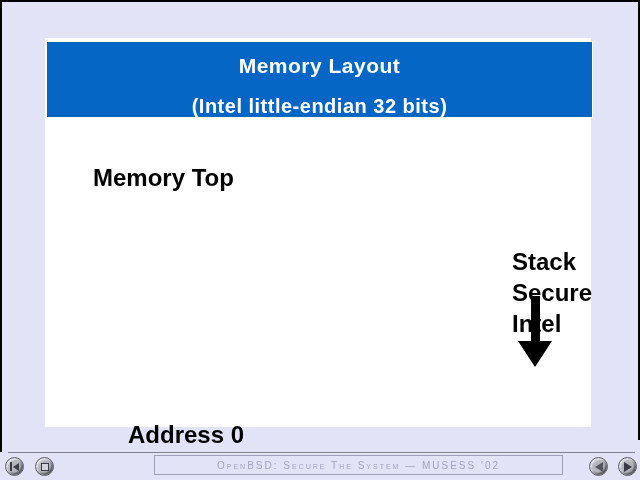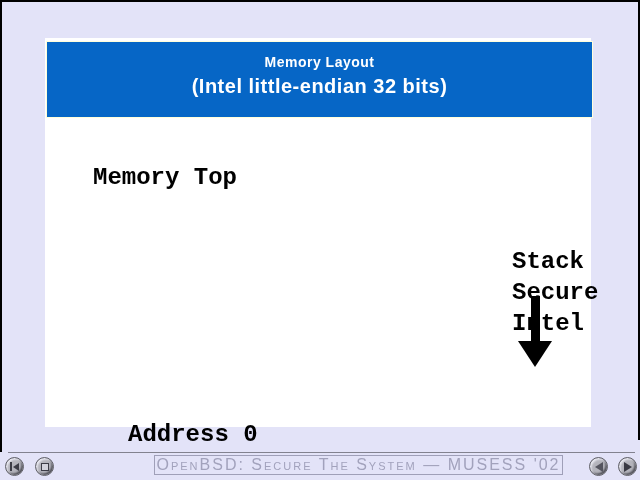--- a/index.html
+++ b/index.html
@@ -13,24 +13,24 @@
   .frame-left { position:absolute; left:0; top:0; width:2px; height:452px; background:#000; }
   .frame-right{ position:absolute; right:0; top:0; width:2px; height:440px; background:#000; }
 
   
   .slide { position:absolute; left:45px; top:38px; width:546px; height:389px; background:#ffffff; }
   .slide-header {
     position:absolute; left:1px; top:3px; width:545px; height:75px;
     background:#0666c6; border:1px solid #ffffdc;
     text-align:center; color:#ffffff;
   }
-  .slide-title   { margin-top:12px; font-size:14px; font-weight:bold; letter-spacing:0.5px; }
-  .slide-subtitle{ margin-top:5px;  font-size:20px; font-weight:bold; letter-spacing:0.5px; }
+  .slide-title   { margin-top:12px; font-size:21px; font-weight:bold; letter-spacing:0.5px; }
+  .slide-subtitle{ margin-top:17px;  font-size:20px; font-weight:bold; letter-spacing:0.5px; }
 
-  .label-bold { position:absolute; font-weight:bold; color:#000; font-size:24px; white-space:nowrap;font-family:Liberation Mono, monospace; }
+  .label-bold { position:absolute; font-weight:bold; color:#000; font-size:24px; white-space:nowrap; }
   .lbl-memory-top { left:48px;  top:126px; }
   .lbl-address0   { left:48px;  top:383px;margin-left:35px; }
   .lbl-stack      { left:512px; top:202px; line-height:31px;margin-top:44px; }
 
   
   .diagram {
     position:absolute; left:195px; top:127px; width:312px; height:296px;
     border:2px solid #000; box-sizing:border-box; background:#fff;
     display:flex; flex-direction:column;
   }
@@ -57,21 +57,21 @@
     border-left:17px solid transparent; border-right:17px solid transparent;
     border-top:26px solid #000;
   }
 
   
   .bottom-sep { position:absolute; left:8px; top:452px; width:627px; height:1px; background:#82828f; }
   .status-box {
     position:absolute; left:154px; top:455px; width:409px; height:20px;
     border:1px solid #9f9fb8; box-sizing:border-box;
     display:flex; align-items:center; justify-content:center;
-    color:#a2a2bc; font-size:16px; font-variant:small-caps; letter-spacing:2px; white-space:nowrap;
+    color:#a2a2bc; font-size:10px; font-variant:small-caps; letter-spacing:2px; white-space:nowrap;
   }
   .nav-btn {
     position:absolute; top:457px; width:19px; height:19px; border-radius:50%;
     background:#b4b4bc; border:1px solid #62626a; box-sizing:border-box;
     box-shadow:inset 1.5px 1.5px 2px #eaeaf2, inset -1.5px -1.5px 2px #54545c;
     display:flex; align-items:center; justify-content:center; cursor:pointer;
   }
   .btn-skip-start { left:5px; }
   .btn-stop       { left:35px; }
   .btn-prev       { left:589px; }

